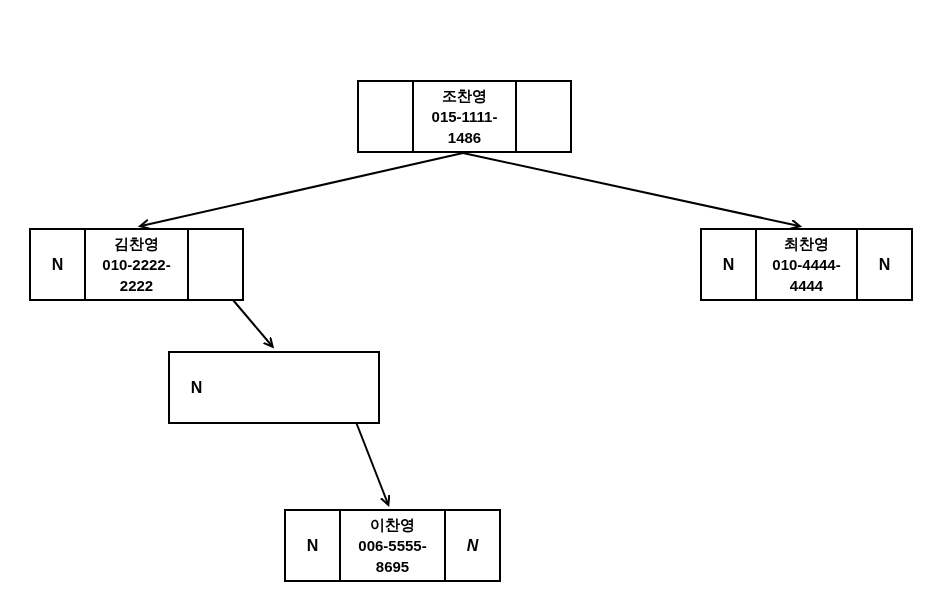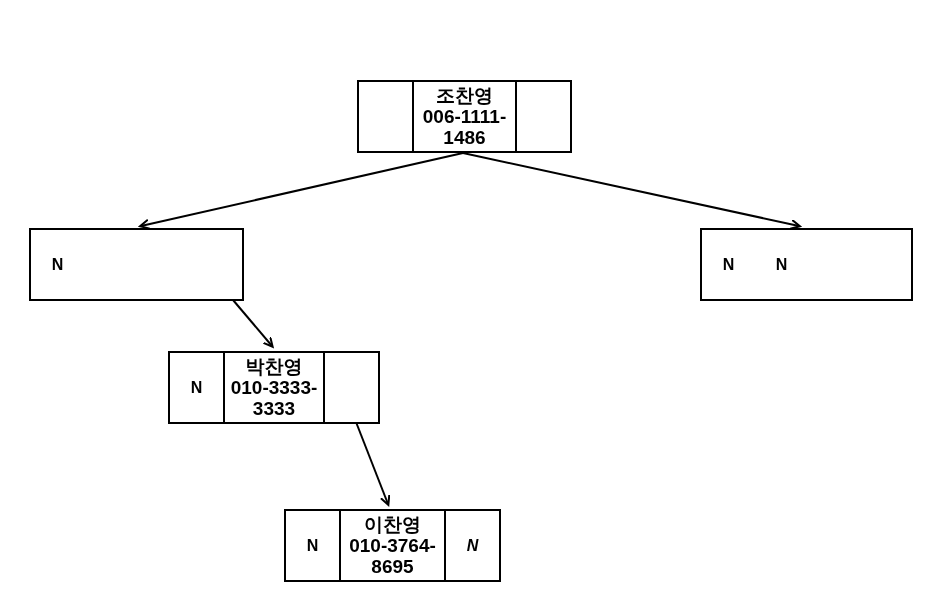--- a/index.html
+++ b/index.html
@@ -25,21 +25,21 @@
     border: 2px solid #000000;
     background: #ffffff;
     height: 73px;
   }
   .node .cell {
     display: flex;
     align-items: center;
     justify-content: center;
     text-align: center;
     font-weight: bold;
-    font-size: 19px;
+    font-size: 15px;
     line-height: 21px;
   }
   .node .ptr-cell { width: 53px; flex: 0 0 53px; font-size: 16px; }
   .node .data-cell { flex: 1 1 auto; border-left: 2px solid #000000; border-right: 2px solid #000000; flex-direction: column; }
   .node .italic { font-style: italic; }
   
   .node-root { left: 357px; top: 80px;  width: 215px; }
   .node-kim  { left: 29px;  top: 228px; width: 215px; }
   .node-choi { left: 700px; top: 228px; width: 213px; }
   .node-park { left: 168px; top: 351px; width: 212px; }
@@ -59,49 +59,54 @@
     <line x1="463" y1="153" x2="141" y2="226" stroke="#000000" stroke-width="2" marker-end="url(#arrowhead)"></line>
     <line x1="463" y1="153" x2="799" y2="226" stroke="#000000" stroke-width="2" marker-end="url(#arrowhead)"></line>
     <line x1="222" y1="287" x2="272" y2="346" stroke="#000000" stroke-width="2" marker-end="url(#arrowhead)"></line>
     <line x1="356" y1="422" x2="388" y2="504" stroke="#000000" stroke-width="2" marker-end="url(#arrowhead)"></line>
   </svg>
 
   <div class="node node-root">
     <div class="cell ptr-cell"></div>
     <div class="cell data-cell">
       <div>조찬영</div>
-      <div>006-1111-</div>
+      <div>015-1111-</div>
       <div>1486</div>
     </div>
     <div class="cell ptr-cell"></div>
   </div>
 
   <div class="node node-kim">
     <div class="cell ptr-cell">N</div>
+    <div class="cell data-cell">
+      <div>김찬영</div>
+      <div>010-2222-</div>
+      <div>2222</div>
+    </div>
     <div class="cell ptr-cell"></div>
   </div>
 
   <div class="node node-choi">
     <div class="cell ptr-cell">N</div>
+    <div class="cell data-cell">
+      <div>최찬영</div>
+      <div>010-4444-</div>
+      <div>4444</div>
+    </div>
     <div class="cell ptr-cell">N</div>
   </div>
 
   <div class="node node-park">
     <div class="cell ptr-cell">N</div>
-    <div class="cell data-cell">
-      <div>박찬영</div>
-      <div>010-3333-</div>
-      <div>3333</div>
-    </div>
     <div class="cell ptr-cell"></div>
   </div>
 
   <div class="node node-lee">
     <div class="cell ptr-cell">N</div>
     <div class="cell data-cell">
       <div>이찬영</div>
-      <div>010-3764-</div>
+      <div>006-5555-</div>
       <div>8695</div>
     </div>
     <div class="cell ptr-cell italic">N</div>
   </div>
 
 </div>
 
 </body></html>

